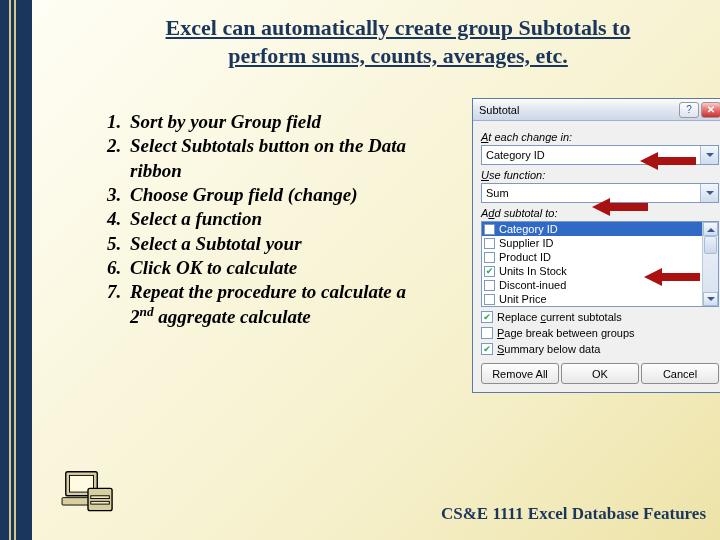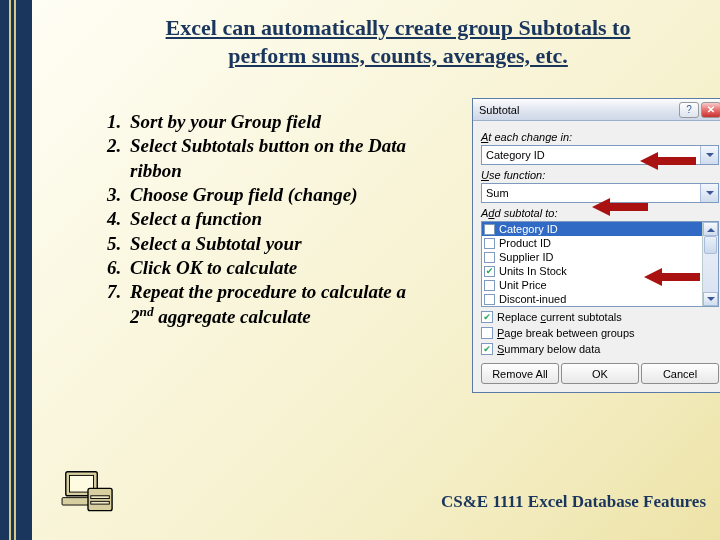--- a/index.html
+++ b/index.html
@@ -34,21 +34,21 @@
   .steps {
     position: absolute; left: 60px; top: 110px; width: 330px;
     font-weight: bold; font-size: 19px; color: #000;
     line-height: 1.28;
     font-style: italic;
   }
   .steps li { margin-left: 34px; padding-left: 4px; }
   .steps ol { list-style: decimal; }
   .sup { font-size: 0.7em; vertical-align: super; line-height: 0; }
   .footer {
-    position: absolute; right: 14px; bottom: 28px;
+    position: absolute; right: 14px; bottom: 16px;
     font-weight: bold; font-size: 17px; color: #1a365d;
   }
   .computer-icon {
     position: absolute; left: 28px; bottom: 22px; width: 56px; height: 50px;
   }
   .computer-icon svg { width: 100%; height: 100%; }
 
   
   .dialog {
     position: absolute; left: 440px; top: 98px; width: 256px;
@@ -154,37 +154,37 @@
       </div>
 
       <div class="lbl">A<u>d</u>d subtotal to:</div>
       <div class="listbox">
         <div class="li sel">
             <span class="cb"></span>
             <span>Category ID</span>
           </div>
         <div class="li">
             <span class="cb"></span>
+            <span>Supplier ID</span>
+          </div>
+        <div class="li">
+            <span class="cb"></span>
             <span>Product ID</span>
-          </div>
-        <div class="li">
-            <span class="cb"></span>
-            <span>Supplier ID</span>
           </div>
         <div class="li">
             <span class="cb">✔</span>
             <span>Units In Stock</span>
           </div>
         <div class="li">
             <span class="cb"></span>
+            <span>Discont-inued</span>
+          </div>
+        <div class="li">
+            <span class="cb"></span>
             <span>Unit Price</span>
-          </div>
-        <div class="li">
-            <span class="cb"></span>
-            <span>Discont-inued</span>
           </div>
         <div class="sb">
           <div class="ar up"></div>
           <div class="thumb"></div>
           <div class="ar dn"></div>
         </div>
       </div>
 
       <div class="chk-row">
           <span class="cb">✔</span>

